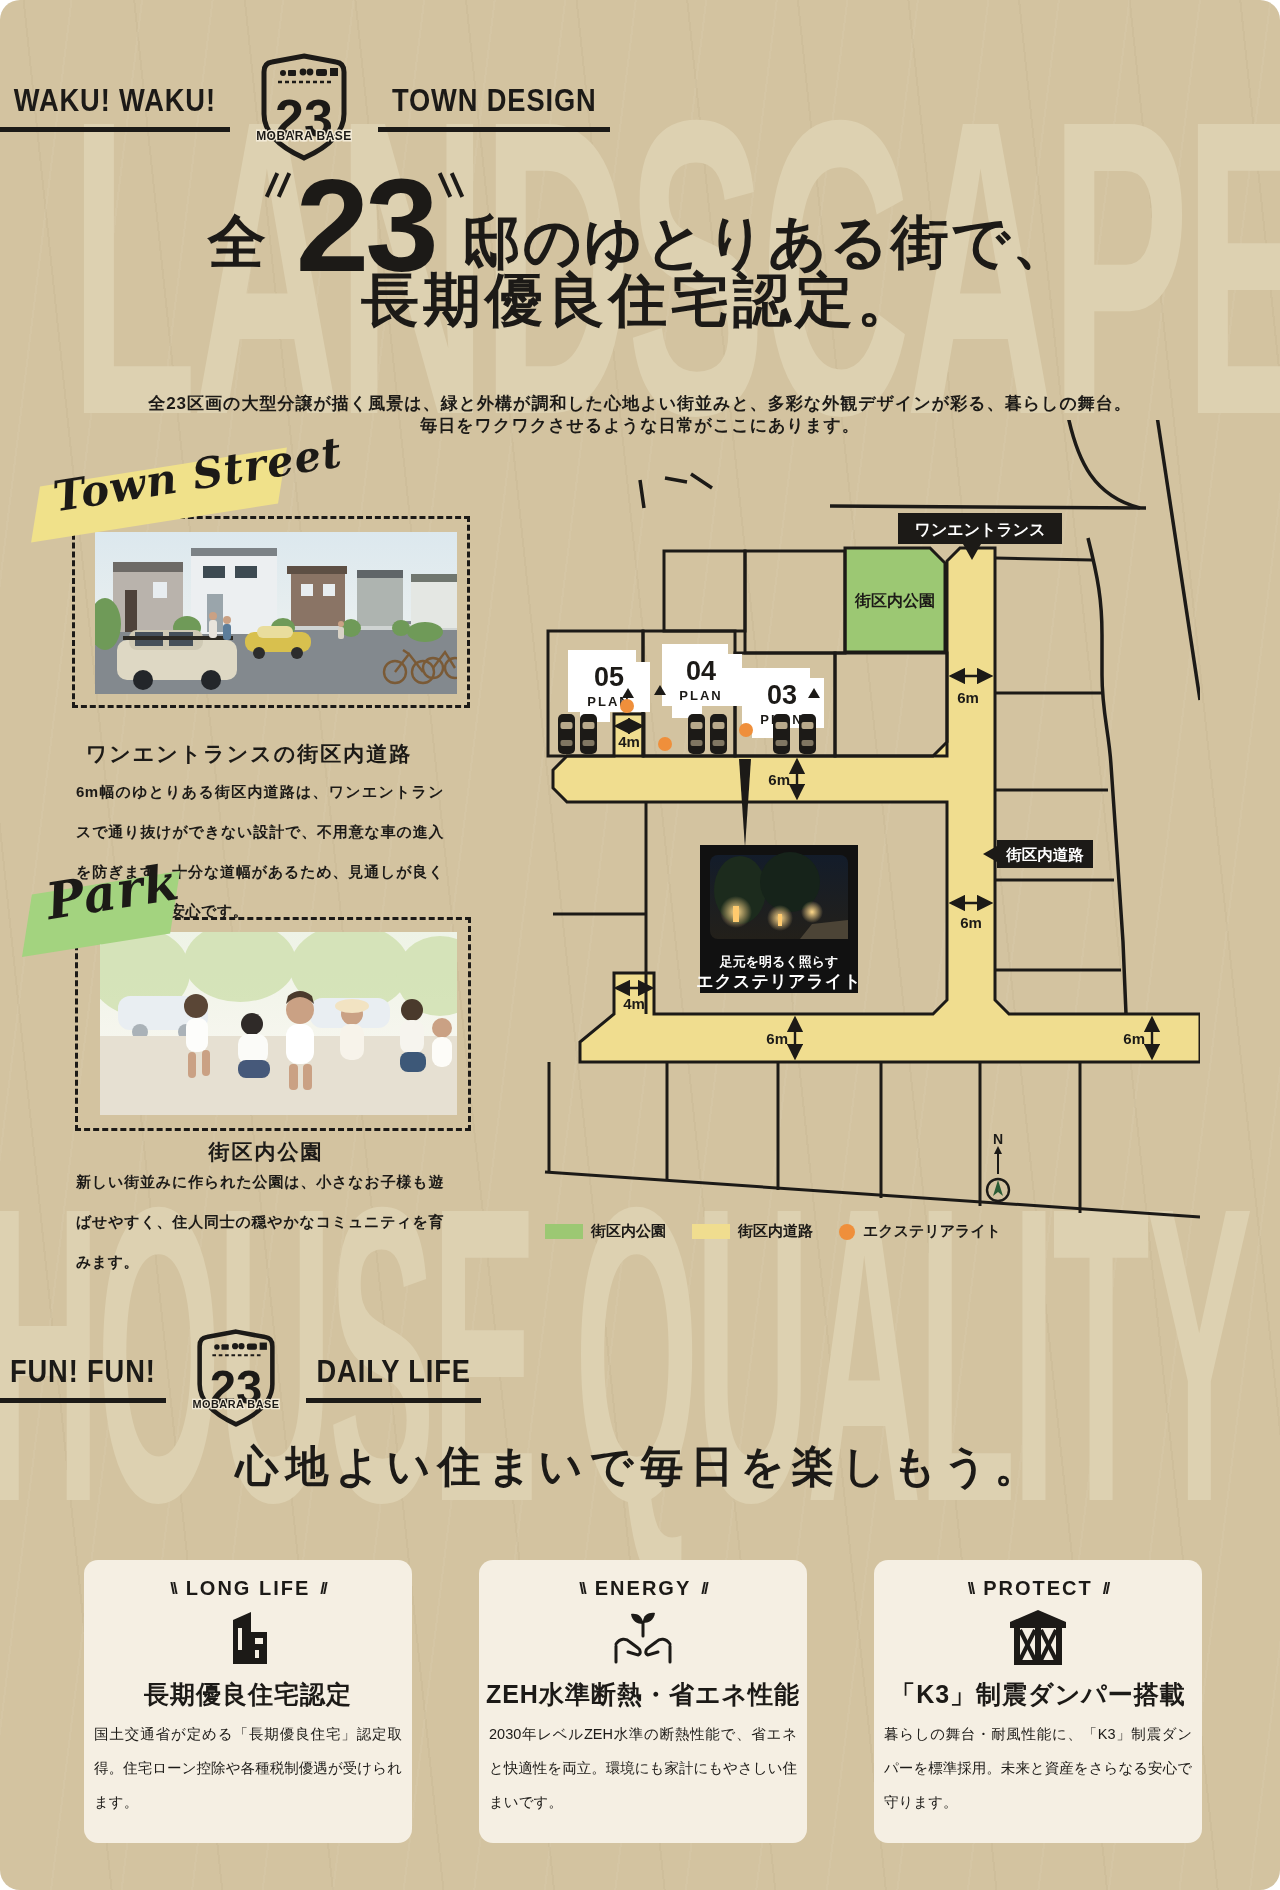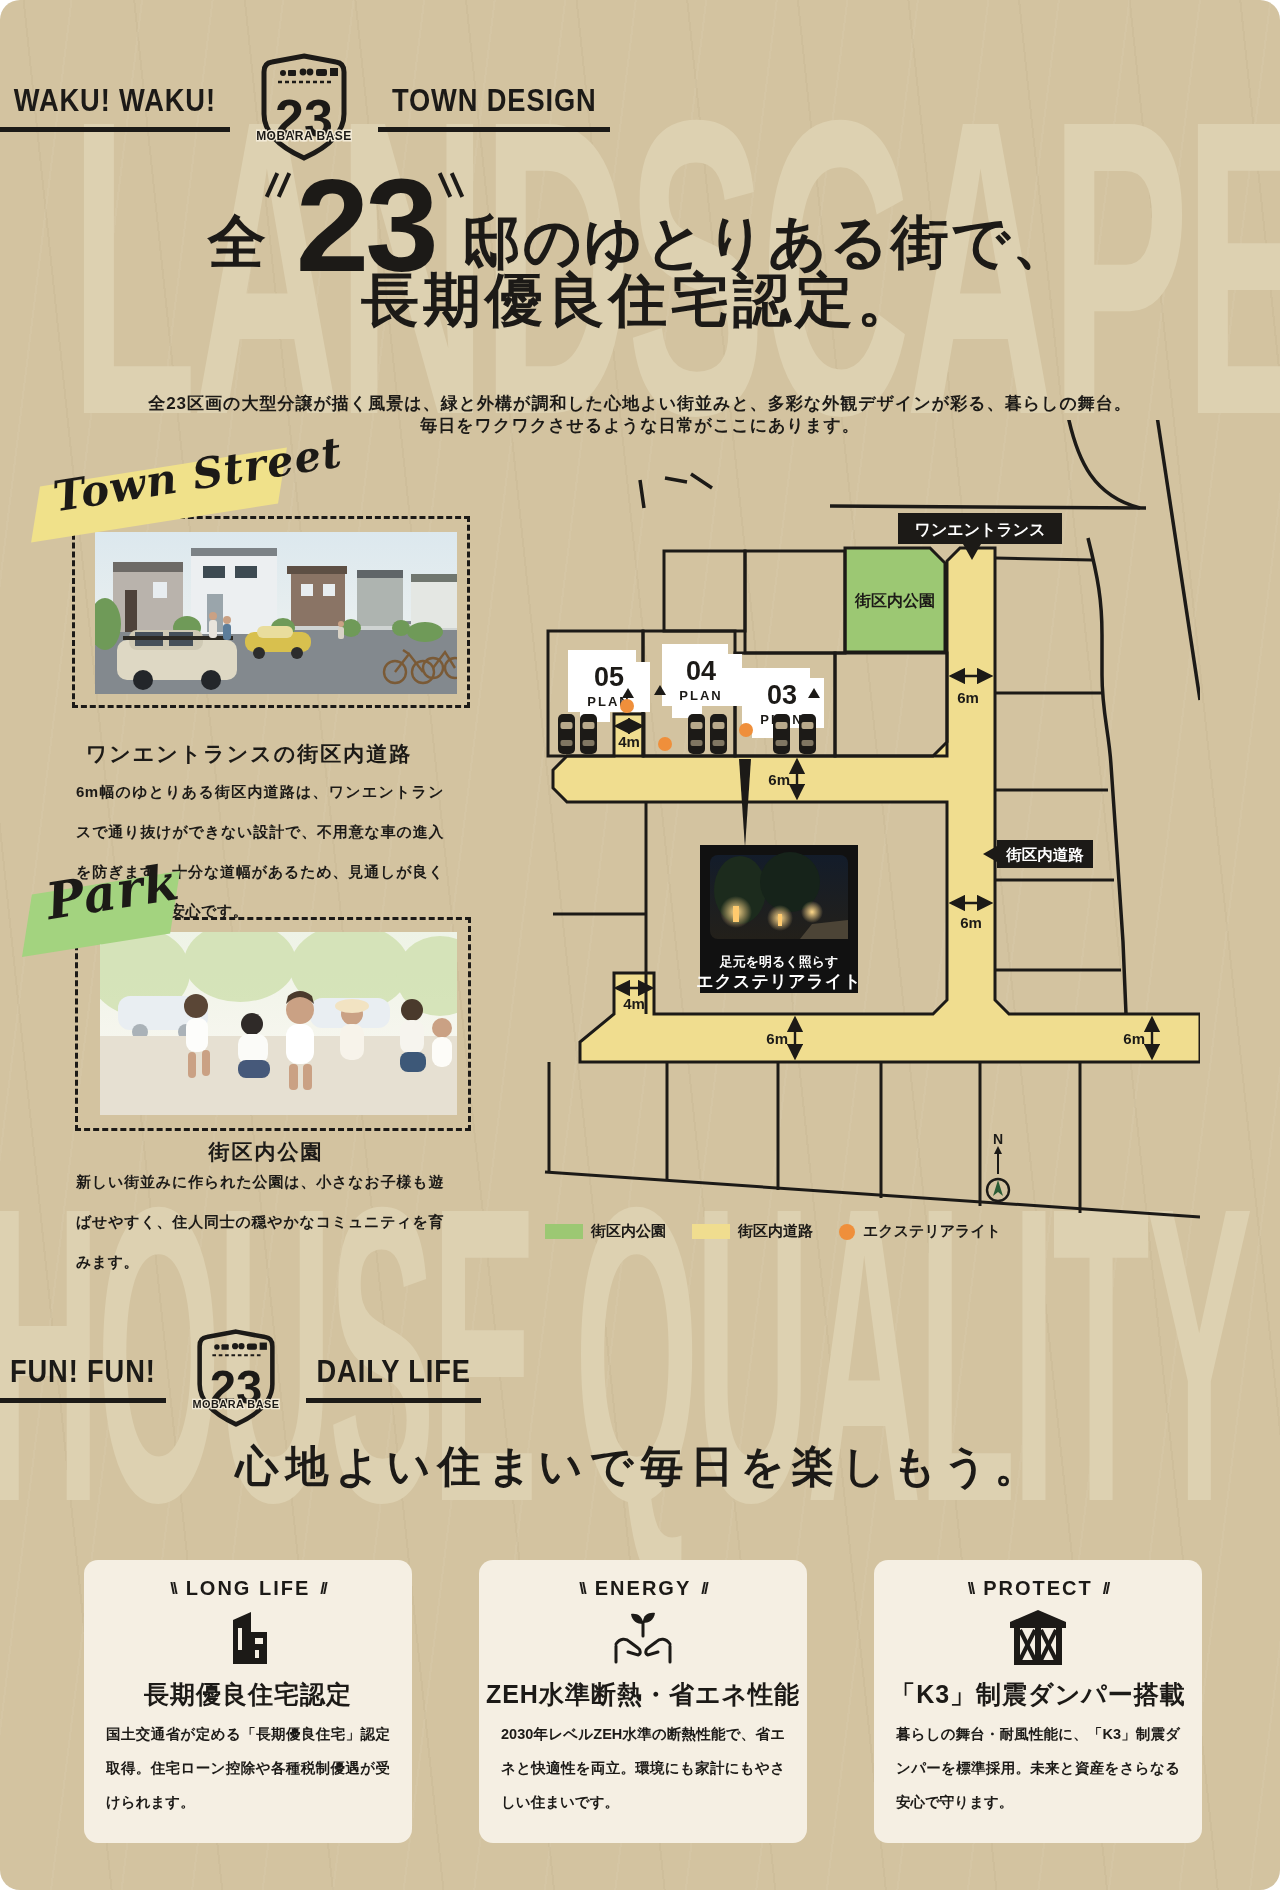--- a/index.html
+++ b/index.html
@@ -40,21 +40,21 @@
   
   .dailyHead{position:absolute;left:0;width:1280px;text-align:center;font-size:43px;font-weight:800;letter-spacing:7px;}
   .dailySub{position:absolute;left:0;width:1280px;text-align:center;font-size:19px;font-weight:700;letter-spacing:1px;}
   
   .card{position:absolute;width:328px;height:283px;background:#f5efe3;border-radius:14px;top:1560px;
         display:flex;flex-direction:column;align-items:center;}
   .cardTag{margin-top:17px;font-size:20px;font-weight:800;letter-spacing:2px;display:flex;gap:10px;align-items:center;}
   .cardTag .mk{font-size:17px;letter-spacing:-2px;}
   .cardIcon{margin-top:8px;height:62px;display:flex;align-items:center;}
   .cardTitle{margin-top:8px;font-size:25px;font-weight:800;letter-spacing:1px;}
-  .cardBody{margin-top:6px;padding:0 22px;font-size:14.5px;font-weight:700;line-height:2.35;text-align:justify;}
+  .cardBody{margin-top:6px;padding:0 10px;font-size:14.5px;font-weight:400;line-height:2.35;text-align:justify;}
   
   .legend{position:absolute;display:flex;align-items:center;gap:26px;font-size:15px;font-weight:700;}
   .legend .item{display:flex;align-items:center;gap:8px;}
   .chip{width:38px;height:15px;display:inline-block;}
   .dotchip{width:16px;height:16px;border-radius:50%;display:inline-block;}
   svg text{font-family:"Liberation Sans","DejaVu Sans",sans-serif;}
 </style>
 </head>
 <body>
 

